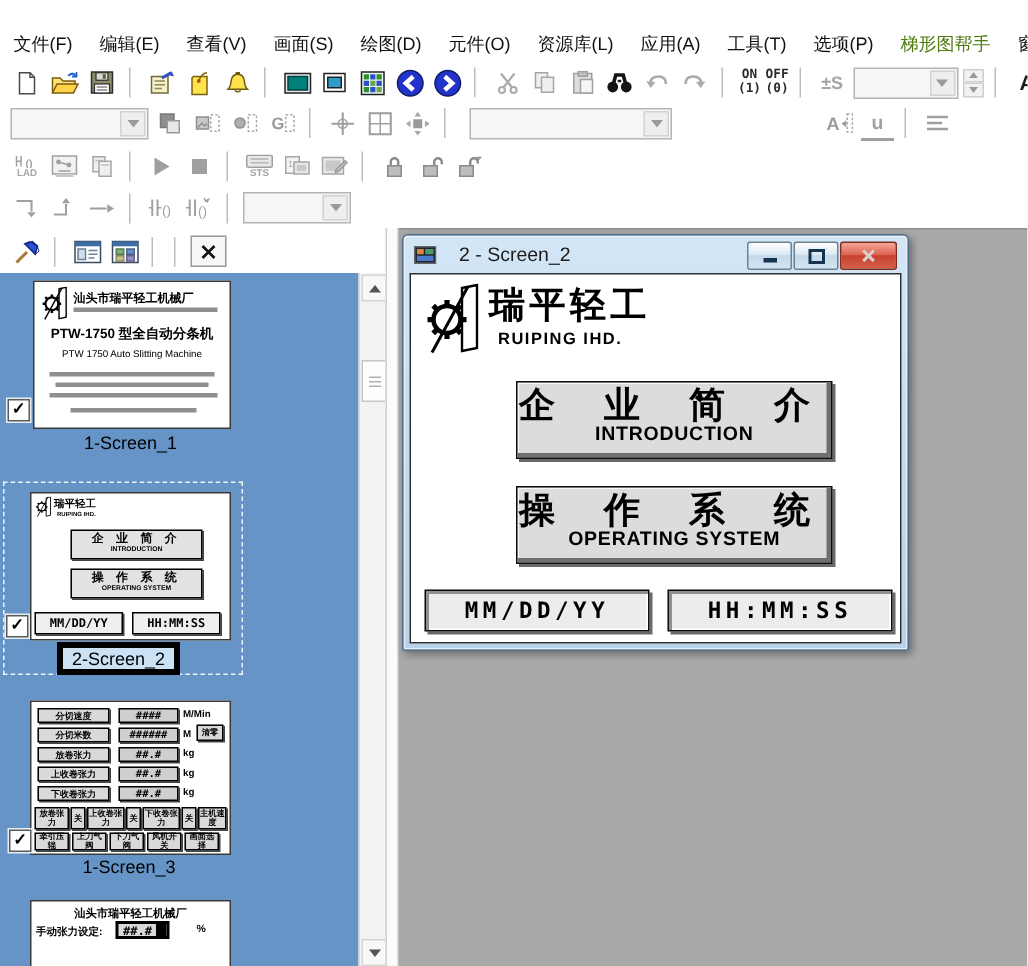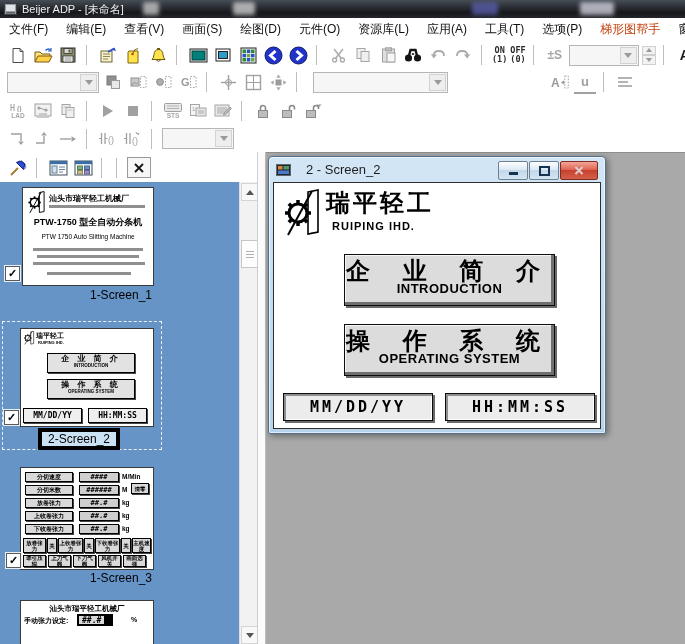--- a/index.html
+++ b/index.html
@@ -8,21 +8,21 @@
 
   
   .titlebar{position:absolute;left:0;top:0;width:685px;height:18px;background:linear-gradient(#474d55,#15171b 70%,#23262b);overflow:hidden}
   .blob{position:absolute;top:2px;height:13px;border-radius:2px;filter:blur(2px);opacity:.75}
   .title-text{position:absolute;left:22px;top:2px;font-size:11px;color:#f0f0f0;white-space:nowrap}
   .app-icon{position:absolute;left:4px;top:3px}
 
   
   .menubar{position:absolute;left:0;top:18px;width:685px;height:22px;background:#fff;border-bottom:1px solid #dcdcdc;display:flex;align-items:center;font-size:12px;color:#101010}
   .menu-item{padding:3px 9px;white-space:nowrap;cursor:default}
-  .menu-item.dis{color:#c2410c}
+  .menu-item.dis{color:#4d7c0f}
 
   
   .chrome{position:absolute;left:0;top:40px;width:685px;height:112px;background:#fff;border-bottom:1px solid #c9c9c9}
   .tbrow{position:absolute;left:0;display:flex;align-items:center;gap:3px;padding-left:7px}
   .tb{width:22px;height:22px;display:flex;align-items:center;justify-content:center;flex:0 0 auto}
   .vsep{width:2px;height:20px;border-left:1px solid #bdbdbd;border-right:1px solid #fff;margin:0 4px;flex:0 0 auto}
   .txtbtn{display:flex;flex-direction:column;align-items:center;justify-content:center;font-family:"DejaVu Sans Mono",monospace;font-size:8.5px;line-height:9px;font-weight:bold;color:#2a2a2a;width:28px;height:22px}
   .dis{color:#a6a6a6}
   .combo{height:19px;background:#f6f6f6;border:1px solid #b5b5b5;position:relative;flex:0 0 auto}
   .combo .da{position:absolute;right:1px;top:1px;bottom:1px;width:15px;background:#eee;border:1px solid #d2d2d2;display:flex;align-items:center;justify-content:center}
@@ -41,21 +41,21 @@
   .row5strip{position:absolute;left:0;top:152px;width:257px;height:30px;background:#fff}
   .panel{position:absolute;left:0;top:182px;width:257px;height:600px;background:#6694c6;overflow:hidden}
   .vscroll{position:absolute;left:239px;top:0;width:18px;height:462px;background:#f2f2f2;border-left:1px solid #dcdcdc}
   .sbtn{position:absolute;left:1px;width:15px;height:16px;background:#f8f8f8;border:1px solid #d4d4d4;display:flex;align-items:center;justify-content:center}
   .sthumb{position:absolute;left:1px;top:58px;width:15px;height:26px;background:#fdfdfd;border:1px solid #c6c6c6;display:flex;flex-direction:column;align-items:center;justify-content:center;gap:2px}
   .grip{width:8px;height:1px;background:#b0b0b0}
   .splitter{position:absolute;left:257px;top:152px;width:9px;height:492px;background:#fbfbfb;border-left:1px solid #cfcfcf;border-right:1px solid #bdbdbd;box-sizing:border-box}
   .workspace{position:absolute;left:266px;top:152px;width:419px;height:492px;background:#a9a9a9;border-top:1px solid #8e8e8e;box-sizing:border-box}
 
   .thumb{position:absolute;background:#fff;border:1px solid #3a3a3a;overflow:hidden}
-  .tlabel{position:absolute;font-size:12px;color:#000;text-align:right}
+  .tlabel{position:absolute;font-size:12px;color:#000;text-align:center}
   .tlabel.sel{background:#cbe2f5;border:4px solid #000000;padding:0 6px}
   .cb{position:absolute;width:13px;height:13px;background:#fff;border:1px solid #5a5a5a;box-shadow:0 0 0 1px #e8eef5;display:flex;align-items:center;justify-content:center;font-size:11px;font-weight:bold;color:#000;line-height:11px}
   .selrect{position:absolute;border:1px dashed #eef3f8}
   .ph{position:absolute;height:3px;background:#8f8f8f}
 
   
   .t3lab,.t3val,.t3btn{border:1px solid #000;box-shadow:1px 1px 0 #444;background:#d9d9d9;display:flex;align-items:center;justify-content:center;box-sizing:border-box}
   .t3lab{position:absolute;left:4px;width:48px;height:10px;font-size:6px;font-weight:bold}
   .t3val{position:absolute;left:58px;width:40px;height:10px;font-size:7px;font-weight:bold;font-family:"DejaVu Sans Mono",monospace;background:#cfcfcf}
   .t3unit{position:absolute;left:101px;font-size:6.5px;font-weight:bold}
@@ -82,34 +82,20 @@
   .mbtn .c1{font-size:8px;font-weight:bold;letter-spacing:3px;line-height:9px;white-space:nowrap}
   .mbtn .c2{font-size:4.5px;font-weight:bold;line-height:5px}
   .mdt{position:absolute;height:13px;border:1px solid #000;box-shadow:1px 1px 0 #444;background:#efefef;font-family:"DejaVu Sans Mono",monospace;font-size:8px;font-weight:bold;display:flex;align-items:center;justify-content:center}
   svg{display:block}
 </style>
 </head>
 <body>
 
 <div id="app">
 
-  <div class="titlebar">
-    <div class="blob" style="left:143px;width:16px;background:#cfcfcf"></div>
-    <div class="blob" style="left:233px;width:22px;background:#d8d8d8"></div>
-    <div class="blob" style="left:472px;width:26px;background:#5a5fae"></div>
-    <div class="blob" style="left:580px;width:34px;background:#d9d9e6"></div>
-    <span class="app-icon">
-      <svg width="13" height="12" viewBox="0 0 13 12">
-          <rect x="0.5" y="0.5" width="12" height="11" fill="#9aa0a8" stroke="#3a3d42"></rect>
-          <rect x="2" y="2" width="9" height="6" fill="#dfe3e8"></rect>
-          <rect x="2" y="9" width="9" height="1.5" fill="#5a6068"></rect>
-        </svg>
-    </span>
-    <span class="title-text">Beijer ADP - [未命名]</span>
-  </div>
 
   <div class="menubar">
     <span class="menu-item">文件(F)</span>
     <span class="menu-item">编辑(E)</span>
     <span class="menu-item">查看(V)</span>
     <span class="menu-item">画面(S)</span>
     <span class="menu-item">绘图(D)</span>
     <span class="menu-item">元件(O)</span>
     <span class="menu-item">资源库(L)</span>
     <span class="menu-item">应用(A)</span>

